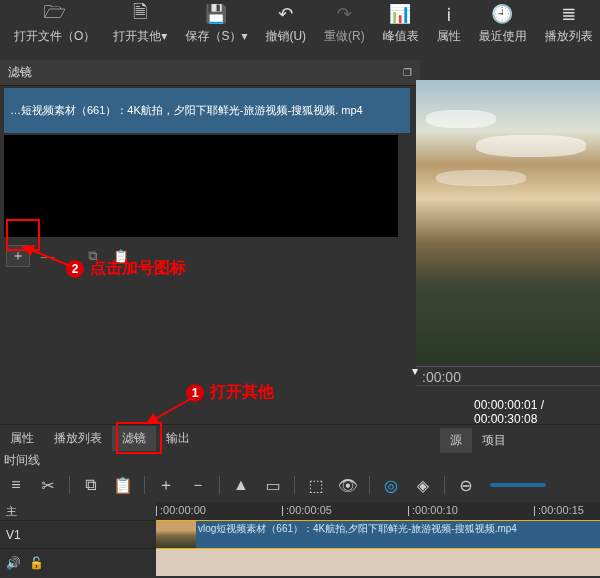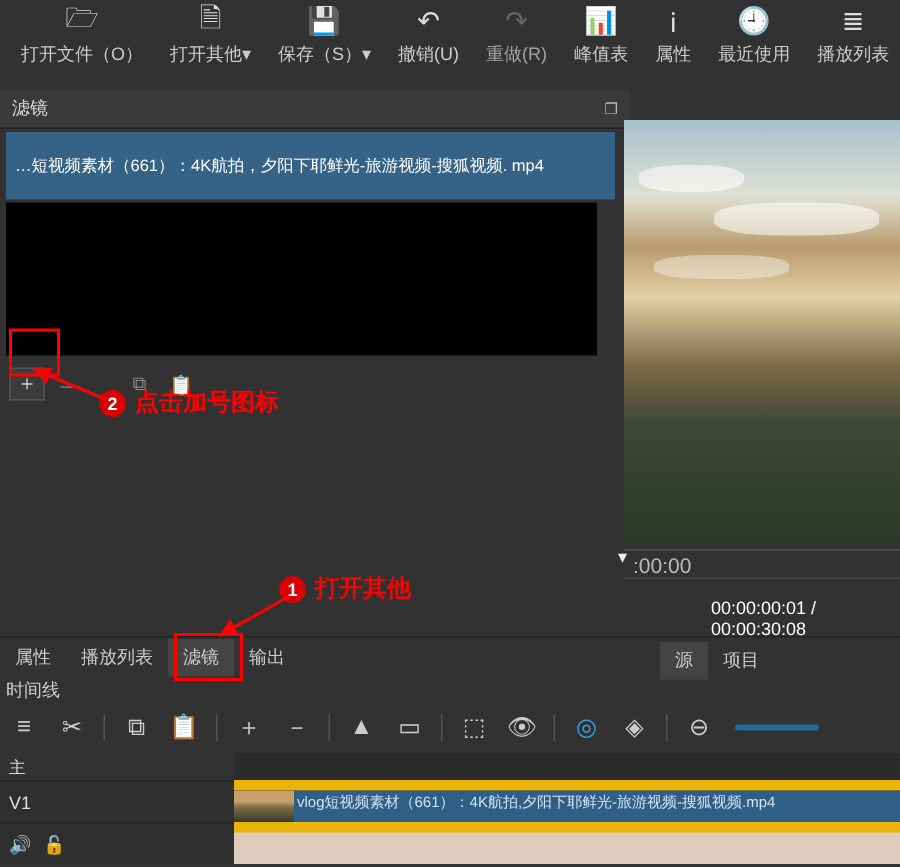--- a/index.html
+++ b/index.html
@@ -27,21 +27,21 @@
 .tl-toolbar .sep{width:1px;height:18px;background:#555;margin:0 1px}
 .zoom-bar{width:56px;height:4px;background:#1f6b9e;border-radius:2px;margin-left:4px}
 .zoom-btn{color:#ccc;font-size:15px}
 .ruler{position:absolute;left:0;top:502px;width:100%;height:18px;background:#2b2b2b;display:flex;color:#bbb;font-size:11px}
 .ruler .head{width:150px;background:#323232;height:100%;display:flex;align-items:center;padding-left:6px;color:#ddd}
 .ruler .ticks{flex:1;position:relative}
 .ruler .tick{position:absolute;top:2px}
 .ruler .tick::before{content:"";position:absolute;left:-4px;top:2px;width:1px;height:10px;background:#bbb}
 .track{position:absolute;left:0;width:100%;height:28px;display:flex}
 .track .head{width:150px;background:#2f2f2f;display:flex;align-items:center;padding-left:6px;color:#ddd;font-size:12px;border-top:1px solid #222;gap:8px}
-.track .lane{flex:1;background:#3c3c3c;border-top:7px solid #eab308;position:relative}
+.track .lane{flex:1;background:#3c3c3c;border-top:1px solid #eab308;position:relative}
 .clip{position:absolute;top:0;height:100%;overflow:hidden}
 .clip .thumb{width:40px;height:100%;background:linear-gradient(#c9a06a 35%,#7a6a44 55%,#3a3a2a)}
 .clip .bar{position:absolute;left:40px;right:0;top:0;height:100%;background:#2f5f87}
 .clip .txt{position:absolute;left:42px;top:1px;right:2px;font-size:10px;color:#cfe3f2;white-space:nowrap;overflow:hidden}
 .preview{position:absolute;left:416px;top:80px;width:184px;height:282px;background:linear-gradient(180deg,#a6c0ce 0%,#dfe1d2 18%,#b79b6d 30%,#e4cfa6 42%,#7e6a48 58%,#3f4632 72%,#2a3827 100%)}
 .preview .cloud{position:absolute;background:rgba(255,255,255,.55);border-radius:40%}
 .scrub{position:absolute;left:416px;top:366px;width:184px;height:18px;border-top:1px solid #555;border-bottom:1px solid #444}
 .scrub .mark{position:absolute;top:-3px;left:-4px;color:#eee;font-size:12px}
 .scrub .t0{position:absolute;left:6px;top:2px;font-size:14px;color:#bbb}
 .timecode{position:absolute;left:474px;top:398px;font-size:12px;color:#ffffff}
@@ -151,20 +151,26 @@
     <div class="sep"></div>
   <div class="tico" style="color:#2fa4e7">◎</div>
   <div class="tico">◈</div>
     <div class="sep"></div>
   <div class="tico zoom-btn">⊖</div>
   <div class="zoom-bar"></div>
 </div>
 
 <div class="ruler">
   <div class="head">主</div>
+  <div class="ticks">
+    <span class="tick" style="left:4px">:00:00:00</span>
+    <span class="tick" style="left:130px">:00:00:05</span>
+    <span class="tick" style="left:256px">:00:00:10</span>
+    <span class="tick" style="left:382px">:00:00:15</span>
+  </div>
 </div>
 
 <div class="track" style="top:520px">
   <div class="head">
       <span>V1</span>
     </div>
   <div class="lane">
     <div class="clip" style="left:0;width:450px">
       <div class="thumb"></div>
       <div class="bar"></div>

